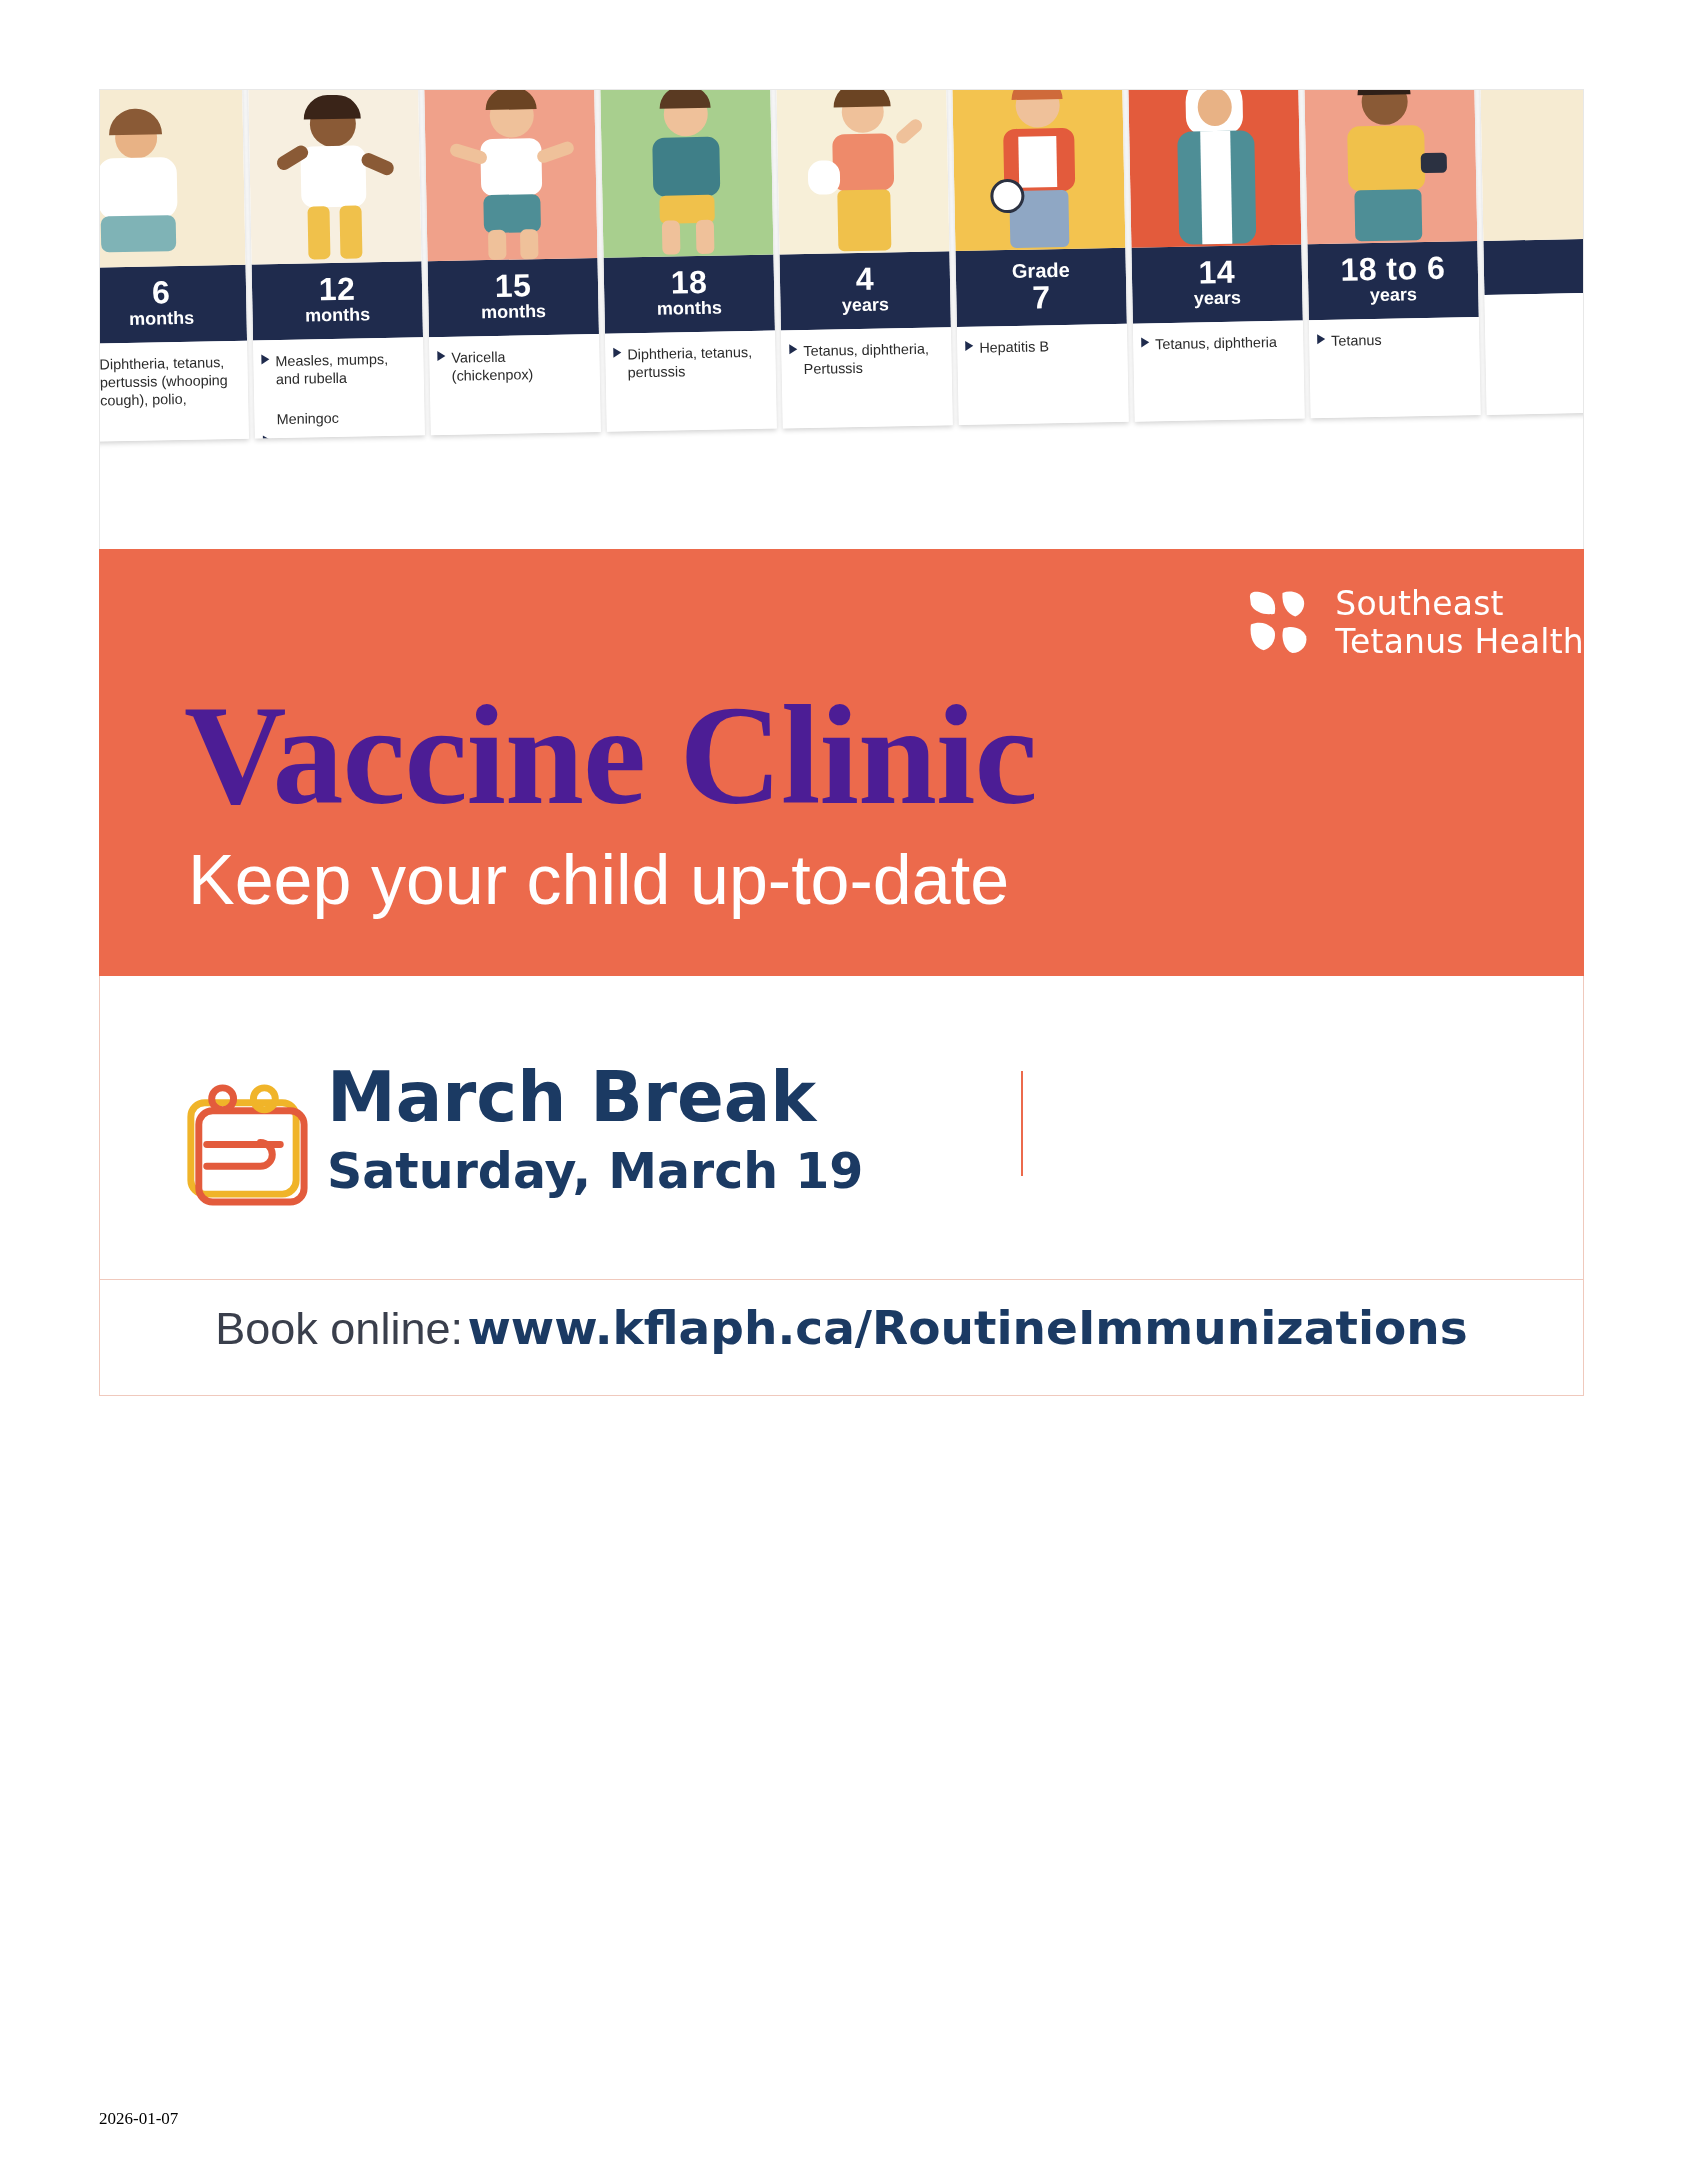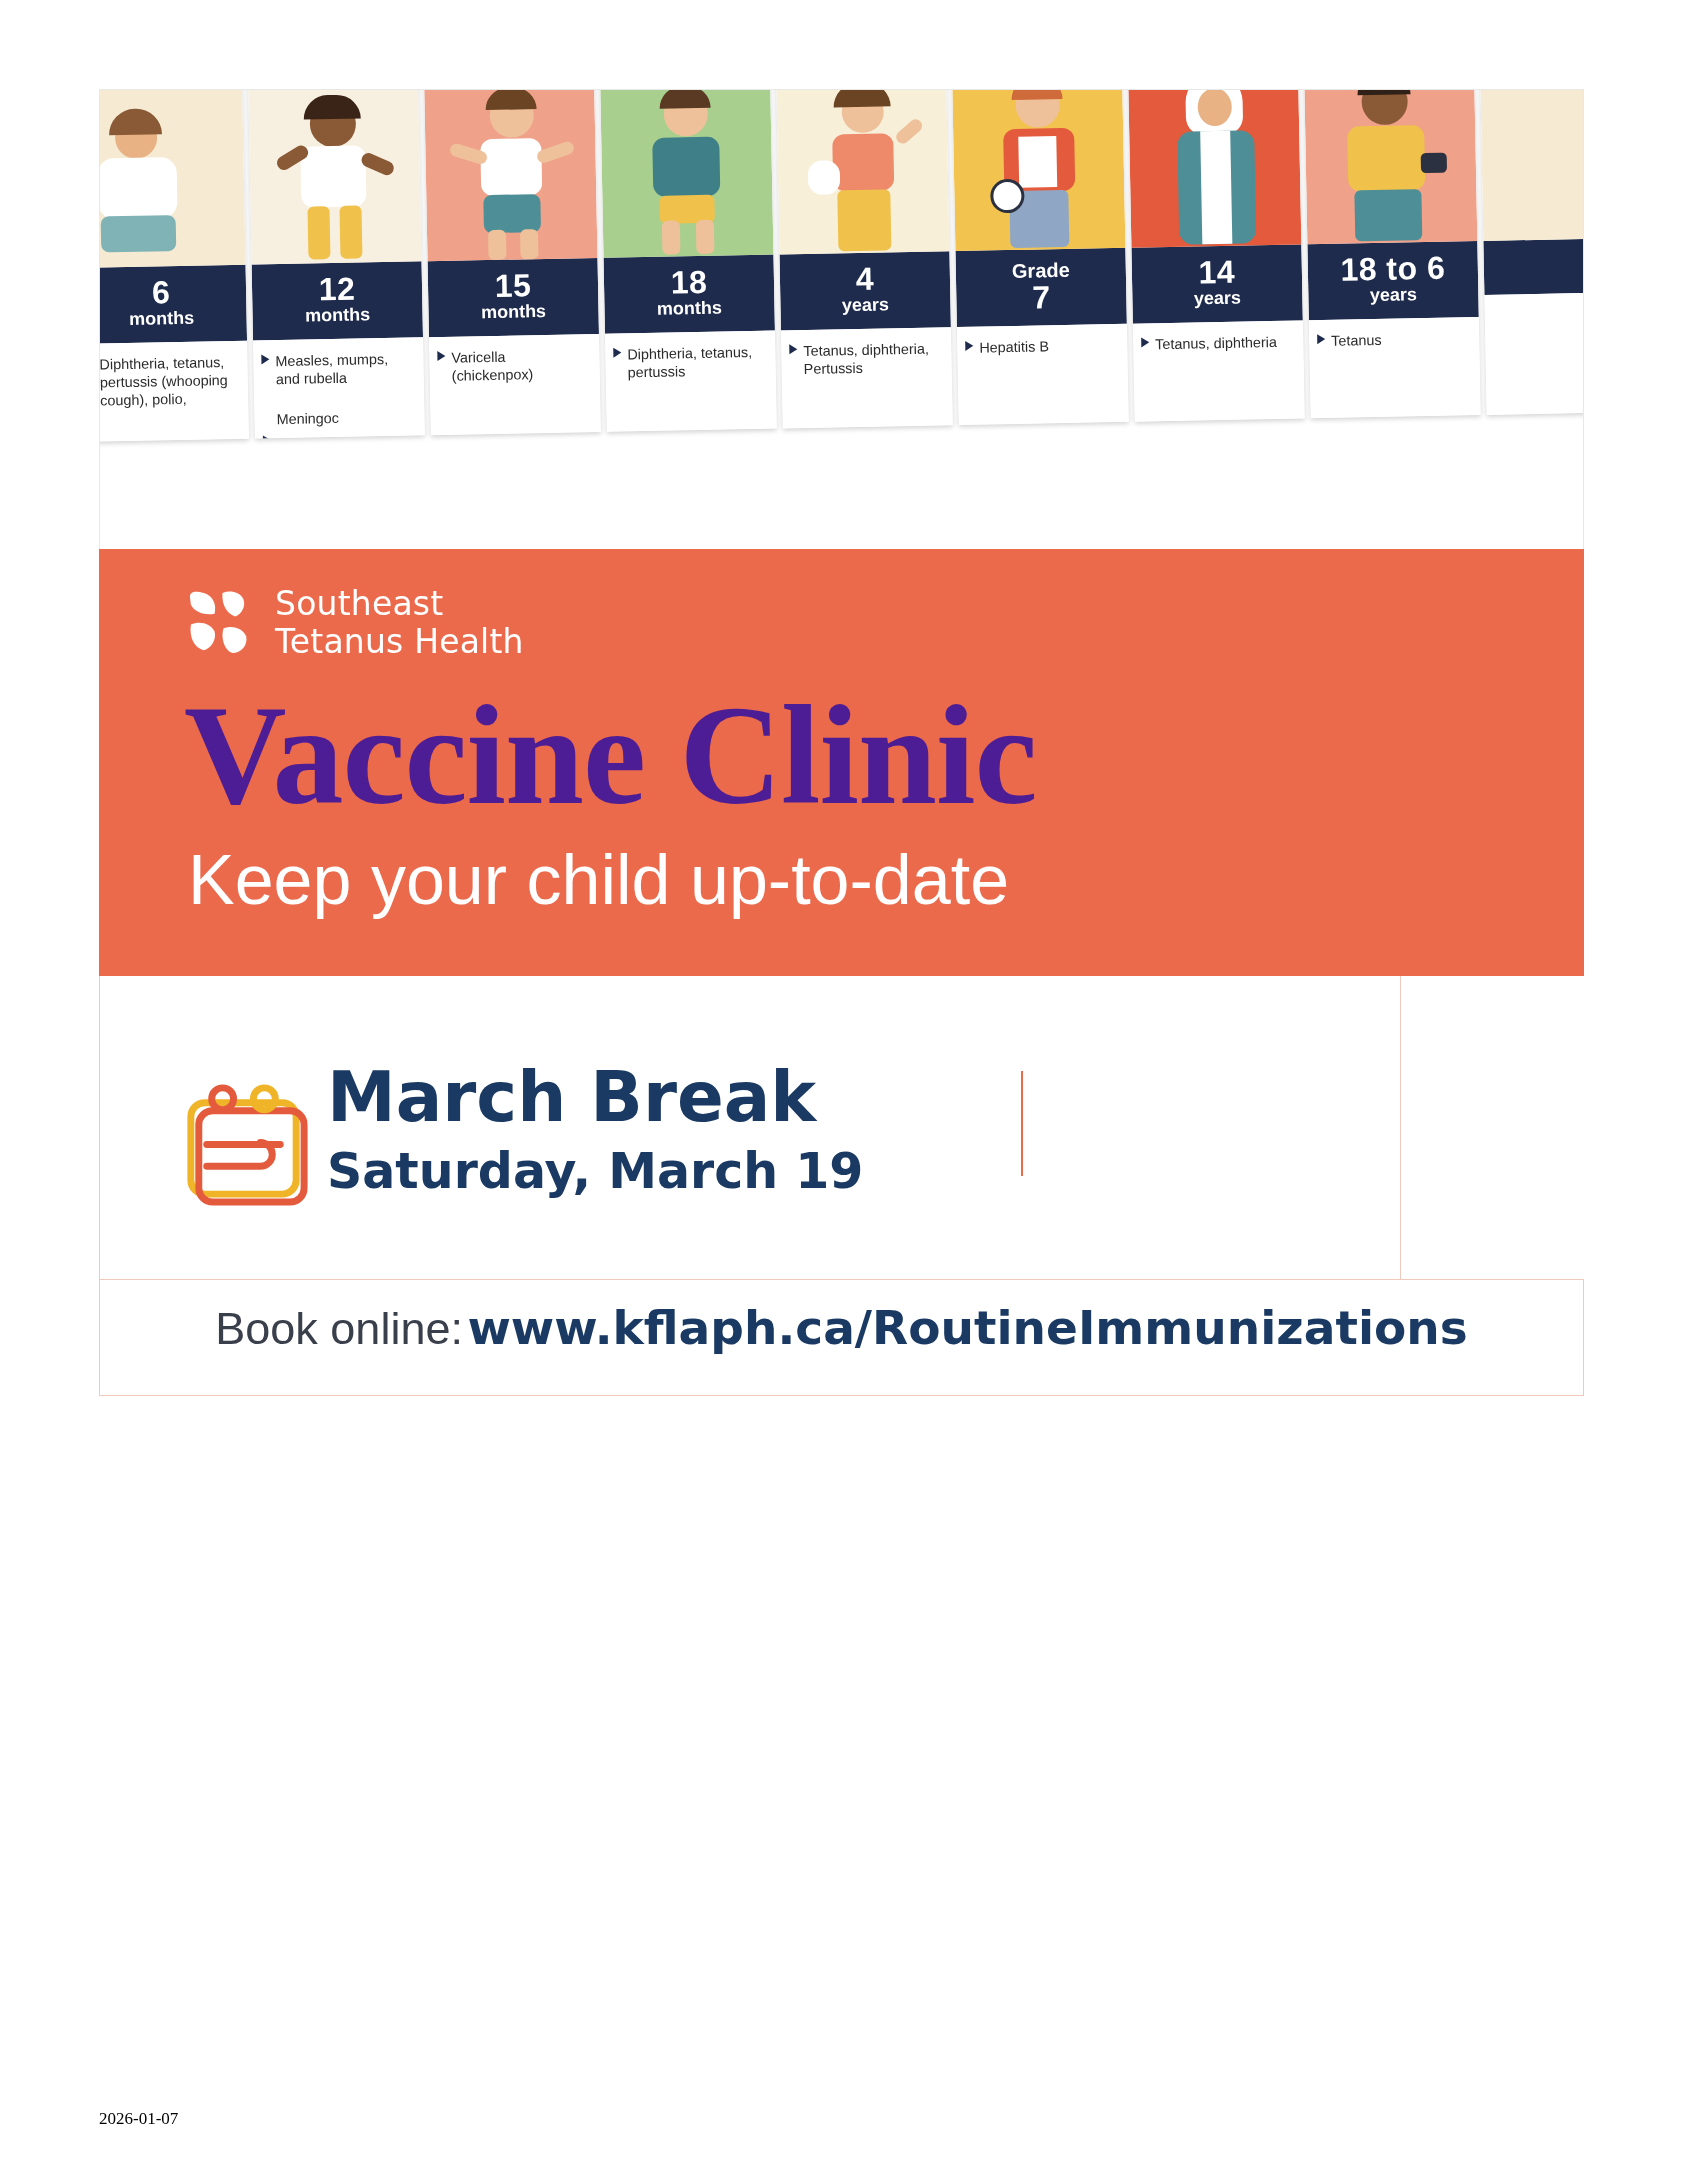--- a/index.html
+++ b/index.html
@@ -115,20 +115,21 @@
     width: 1485px;
     background: #ec6a4c;
     padding: 36px 0 57px 0;
     box-sizing: border-box;
   }
   .logo-row {
     display: flex;
     align-items: center;
     margin-left: 85px;
     gap: 18px;
+    justify-content: flex-end;
   }
   .logo-mark { width: 73px; height: 73px; }
   .logo-text {
     color: #ffffff;
     font-size: 33px;
     line-height: 1.16;
     font-family: "DejaVu Sans", sans-serif;
     letter-spacing: 0.2px;
   }
   .hero-title {
@@ -144,21 +145,21 @@
     color: #ffffff;
     font-size: 70px;
     line-height: 1.1;
     margin: 16px 0 0 89px;
     font-family: "Liberation Sans", sans-serif;
   }
 
   
   .details {
     position: relative;
-    width: 1302px;
+    width: 1485px;
     box-sizing: border-box;
     border-left: 1px solid #f0c9bd;
     border-right: 1px solid #f0c9bd;
     background: #ffffff;
     padding: 85px 0 63px 0;
     display: flex;
   }
   .details-left {
     width: 921px;
     padding-left: 59px;

